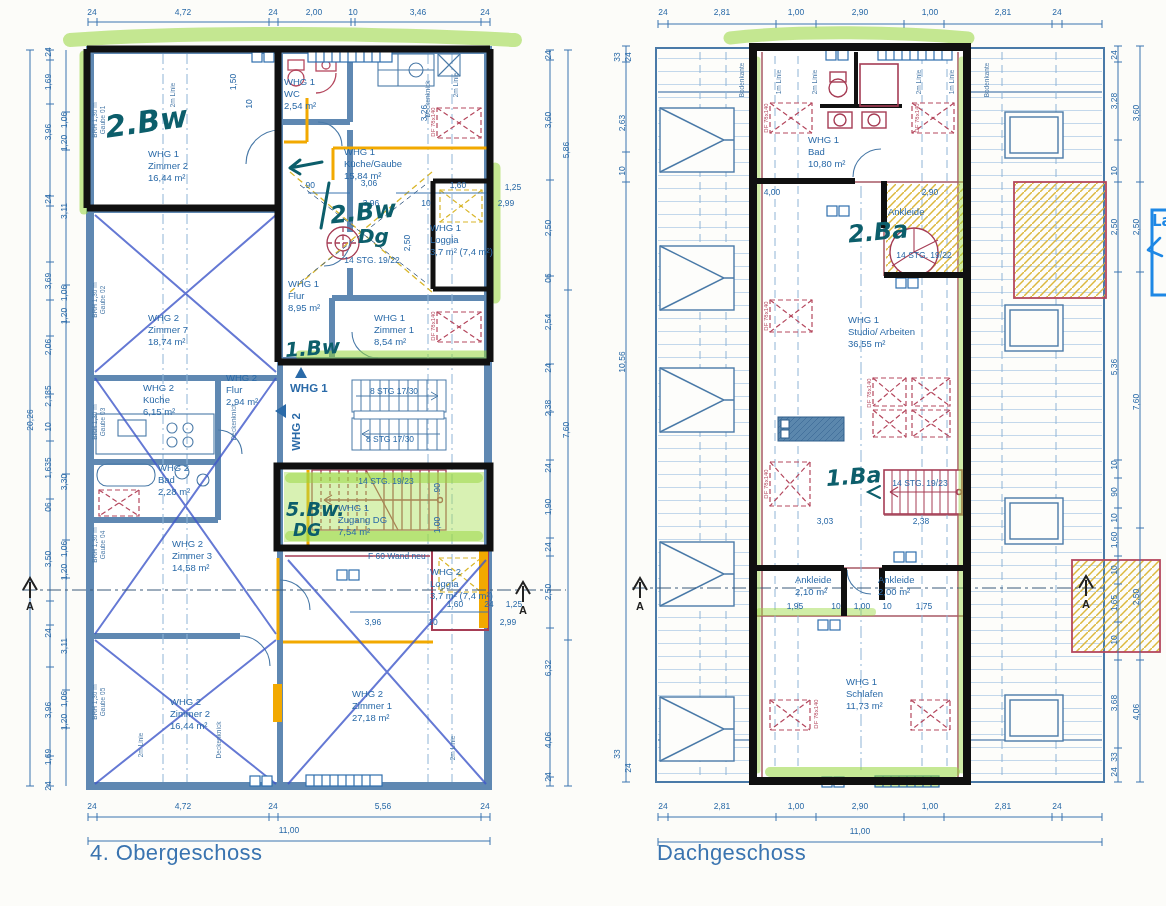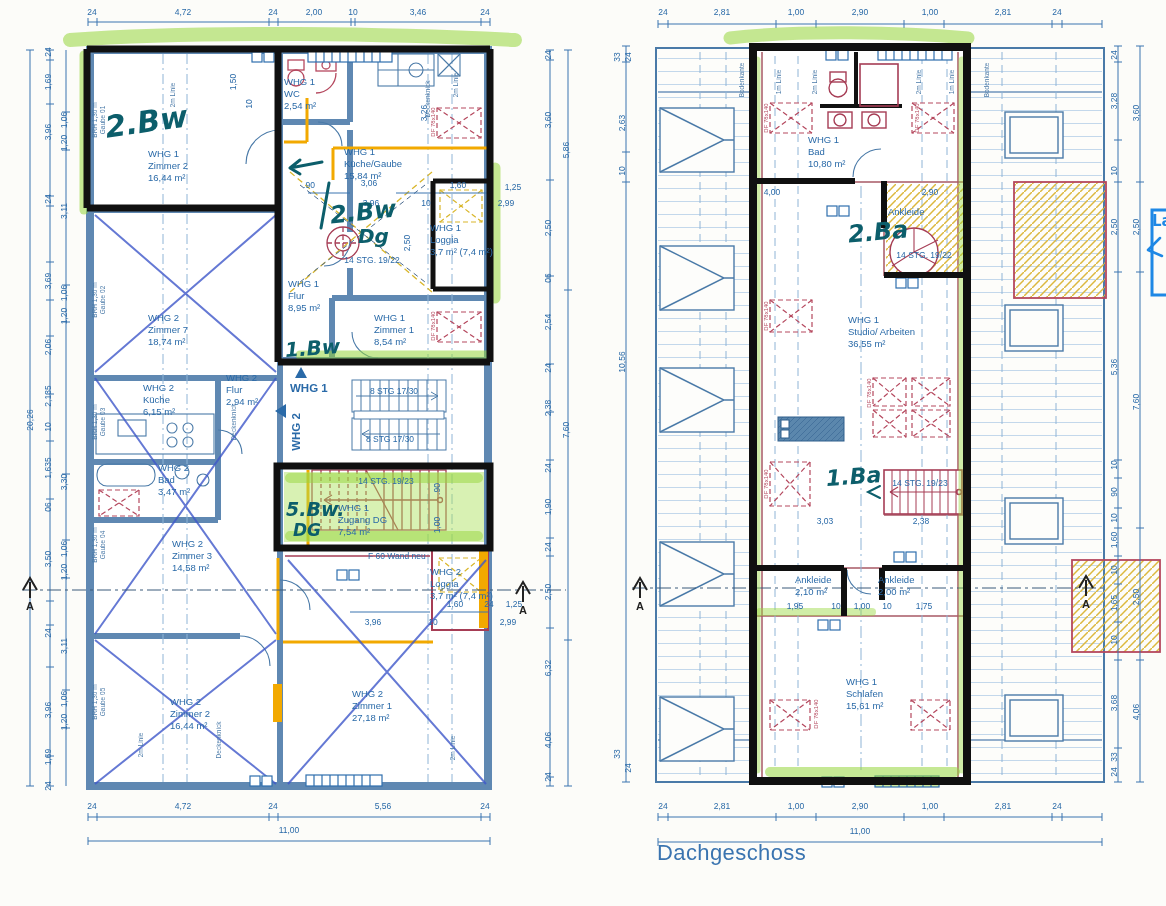--- a/index.html
+++ b/index.html
@@ -366,21 +366,21 @@
       <span>6,15 m²</span>
     </div>
 <div class="room" style="left:226px;top:372px">
   <span>WHG 2</span>
       <span>Flur</span>
       <span>2,94 m²</span>
     </div>
 <div class="room" style="left:158px;top:462px">
   <span>WHG 2</span>
       <span>Bad</span>
-      <span>3,47 m²</span>
+      <span>2,28 m²</span>
     </div>
 <div class="room" style="left:172px;top:538px">
   <span>WHG 2</span>
       <span>Zimmer 3</span>
       <span>14,58 m²</span>
     </div>
 <div class="room" style="left:338px;top:502px">
   <span>WHG 1</span>
       <span>Zugang DG</span>
       <span>7,54 m²</span>
@@ -538,21 +538,21 @@
       <span>2,10 m²</span>
     </div>
 <div class="room" style="left:878px;top:574px">
   <span></span>
       <span>Ankleide</span>
       <span>2,00 m²</span>
     </div>
 <div class="room" style="left:846px;top:676px">
   <span>WHG 1</span>
       <span>Schlafen</span>
-      <span>15,61 m²</span>
+      <span>11,73 m²</span>
     </div>
 
 <span class="stair" style="left:924px;top:255px">14 STG. 19/22</span>
 <span class="stair" style="left:920px;top:483px">14 STG. 19/23</span>
 
 <span class="hdim" style="left:663px;top:12px">24</span>
 <span class="hdim" style="left:722px;top:12px">2,81</span>
 <span class="hdim" style="left:796px;top:12px">1,00</span>
 <span class="hdim" style="left:860px;top:12px">2,90</span>
 <span class="hdim" style="left:930px;top:12px">1,00</span>
@@ -622,15 +622,16 @@
 
 <span class="pen" style="left:848px;top:218px;font-size:24px;transform:rotate(-5deg)">2.Ba</span>
 <span class="pen" style="left:826px;top:464px;font-size:22px;transform:rotate(-4deg)">1.Ba</span>
 <span class="bluepen" style="left:1152px;top:212px;font-size:15px">La</span>
 
 <span class="seca" style="left:30px;top:600px">A</span>
 <span class="seca" style="left:523px;top:604px">A</span>
 <span class="seca" style="left:640px;top:600px">A</span>
 <span class="seca" style="left:1086px;top:598px">A</span>
 
+<span class="title" style="left:90px;top:840px">4. Obergeschoss</span>
 <span class="title" style="left:657px;top:840px">Dachgeschoss</span>
 
 </div>
 
 </body></html>

